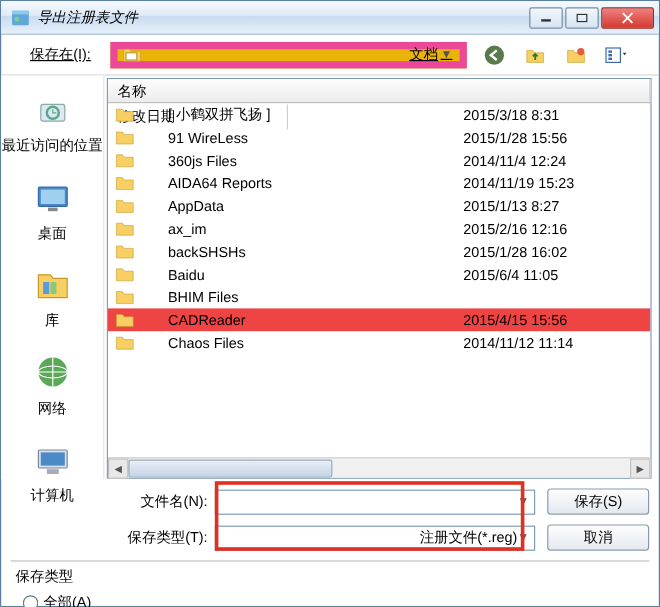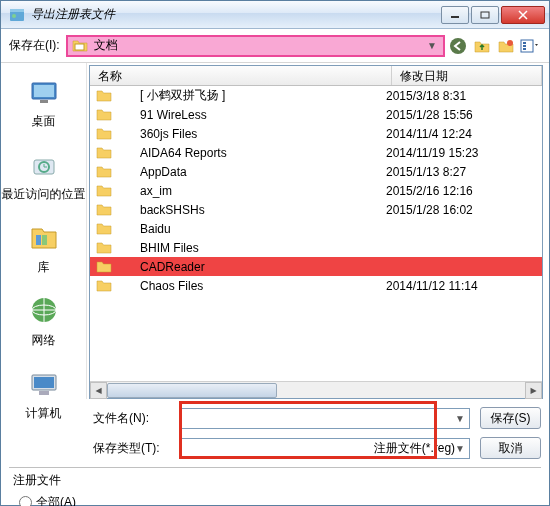--- a/index.html
+++ b/index.html
@@ -7,59 +7,59 @@
 
 .window { width: 550px; height: 506px; background: #fff; border: 1px solid #5a7fa0; position: relative; }
 
 .titlebar { height: 28px; background: linear-gradient(#f8fbfe, #dde9f7 45%, #c9dbf0 46%, #e6f0fa); display: flex; align-items: center; padding: 0 4px 0 8px; border-bottom: 1px solid #a0b8d0; }
 .titlebar .ticon { width: 16px; height: 16px; margin-right: 6px; }
 .titlebar .ttext { flex: 0 0 auto; color: #000; font-style: italic; }
 .titlebar .tspace { flex: 1; }
 .titlebar .wbtn { width: 28px; height: 18px; margin-left: 2px; border: 1px solid #7a8fa5; border-radius: 2px; display: flex; align-items: center; justify-content: center; background: linear-gradient(#f3f7fb,#d6e4f2); cursor: pointer; }
 .titlebar .wbtn.close { width: 44px; background: linear-gradient(#f08080,#d43a2f); border-color: #a02820; color: #fff; }
 
-.toolbar { height: 34px; display: flex; align-items: center; padding: 4px 8px; gap: 2px; border-bottom: 1px solid #d6d6d6; }
+.toolbar { height: 34px; display: flex; align-items: center; padding: 4px 24px; gap: 12px; border-bottom: 1px solid #d6d6d6; text-decoration: underline; }
 .toolbar .lbl { margin-right: 4px; }
-.toolbar .dropdown { flex: 1; height: 22px; border: 2px solid #ec4899; background: #f9a8d4; display: flex; align-items: center; padding: 0 4px; }
+.toolbar .dropdown { flex: 1; height: 22px; border: 6px solid #ec4899; background: #eab308; display: flex; align-items: center; padding: 0 4px; text-align: right; }
 .dropdown .ddicon { width: 16px; height: 16px; margin-right: 6px; }
 .dropdown .ddtext { flex: 1; }
 .dropdown .ddarrow { font-size: 10px; color: #555; padding: 0 2px; }
 .toolbar .tico { width: 22px; height: 22px; display: flex; align-items: center; justify-content: center; cursor: pointer; }
 
 .mainarea { display: flex; height: 336px; }
 .sidebar { width: 86px; background: #fff; border-right: 1px solid #e4e4e4; padding-top: 4px; }
 .sideitem { display: flex; flex-direction: column; align-items: center; padding: 6px 0 10px; cursor: pointer; }
 .sideitem .bigicon { width: 36px; height: 36px; margin-bottom: 4px; }
 
 .filepane { flex: 1; display: flex; flex-direction: column; border: 1px solid #7f9db9; margin: 2px 6px 0 2px; background: #fff; }
-.cols { display: flex; height: 20px; background: linear-gradient(#fdfdfd,#ececec); border-bottom: 1px solid #c0c0c0; }
+.cols { display: flex; height: 20px; background: linear-gradient(#fdfdfd,#ececec); border-bottom: 1px solid #c0c0c0; flex-direction: column; }
 .cols .col { padding: 2px 8px; border-right: 1px solid #d0d0d0; }
 .cols .col.name { flex: 1; }
 .cols .col.date { width: 150px; }
 
 .listwrap { flex: 1; overflow: hidden; }
 .frow { display: flex; align-items: center; height: 19px; padding: 0 6px; gap: 22px; }
 .frow.sel { background: #ef4444; }
 .frow .ficon { width: 16px; height: 16px; margin-right: 6px; flex: 0 0 16px; }
 .frow .fname { flex: 1; white-space: nowrap; overflow: hidden; }
 .frow .fdate { width: 150px; white-space: nowrap; }
 
 .hscroll { height: 17px; background: #f0f0f0; border-top: 1px solid #d0d0d0; position: relative; display: flex; align-items: center; }
 .hscroll .thumb { position: absolute; left: 17px; height: 15px; width: 170px; top: 1px; background: linear-gradient(#e8eef6,#c4d4e6); border: 1px solid #9ab; border-radius: 2px; }
 .hscroll .sbtn { width: 17px; height: 17px; background: #e8e8e8; border: 1px solid #c0c0c0; display: flex; align-items: center; justify-content: center; font-size: 8px; color: #555; }
 .hscroll .sbtn.right { margin-left: auto; }
 
 .bottomform { padding: 6px 8px 0 92px; position: relative; }
 .redbox { position: absolute; border: 3px solid #e03020; left: 178px; top: 2px; width: 258px; height: 58px; pointer-events: none; }
 .formrow { display: flex; align-items: center; height: 26px; margin-bottom: 4px; }
-.formrow .flbl { width: 86px; text-align: left; padding-right: 17px; }
+.formrow .flbl { width: 86px; text-align: right; padding-right: 6px; }
 .formrow .finput { flex: 1; height: 21px; border: 1px solid #7f9db9; background: #fff; display: flex; align-items: center; padding: 0 4px; margin-right: 10px; }
 .formrow .finput .itext { flex: 1; text-align: right; }
 .formrow .finput .iarrow { font-size: 10px; color: #555; }
-.formrow .fbtn { width: 61px; height: 22px; border: 1px solid #8a9aae; border-radius: 3px; background: linear-gradient(#fdfdfd,#e4e9ef); display: flex; align-items: center; justify-content: center; cursor: pointer; }
+.formrow .fbtn { width: 85px; height: 22px; border: 1px solid #8a9aae; border-radius: 3px; background: linear-gradient(#fdfdfd,#e4e9ef); display: flex; align-items: center; justify-content: center; cursor: pointer; }
 
 .divider { height: 1px; background: #c0c0c0; margin: 6px 8px 4px 8px; }
 
 .export { padding: 0 12px 8px 12px; }
 .export .etitle { margin-bottom: 4px; }
 .export label { display: flex; align-items: center; height: 18px; gap: 4px; margin-left: 6px; }
 
 
 .folder { fill: #f7cf63; stroke: #c59a2a; stroke-width: 0.5; }
 </style>
@@ -129,33 +129,33 @@
           <rect x="3" y="10" width="3" height="2" fill="#3a6aa8"></rect>
           <path d="M15 6 l3 0 l-1.5 2 z" fill="#333"></path>
         </svg>
       </div>
   </div>
 
   <div class="mainarea">
     <div class="sidebar" id="sidebar">
         <div class="sideitem">
           <svg class="bigicon" viewBox="0 0 36 36">
+            <rect x="8" y="14" width="20" height="14" rx="2" fill="#dfe8f2" stroke="#8aa"></rect>
+            <circle cx="18" cy="21" r="5" fill="none" stroke="#5a8" stroke-width="2"></circle>
+            <path d="M18 18 v3 h3" stroke="#5a8" fill="none"></path>
+          </svg>
+          <span>最近访问的位置</span>
+        </div>
+        <div class="sideitem">
+          <svg class="bigicon" viewBox="0 0 36 36">
             <rect x="6" y="10" width="24" height="16" rx="1" fill="#4a8ac8" stroke="#36a"></rect>
             <rect x="8" y="12" width="20" height="12" fill="#9fd0f0"></rect>
             <rect x="14" y="27" width="8" height="3" fill="#888"></rect>
           </svg>
           <span>桌面</span>
-        </div>
-        <div class="sideitem">
-          <svg class="bigicon" viewBox="0 0 36 36">
-            <rect x="8" y="14" width="20" height="14" rx="2" fill="#dfe8f2" stroke="#8aa"></rect>
-            <circle cx="18" cy="21" r="5" fill="none" stroke="#5a8" stroke-width="2"></circle>
-            <path d="M18 18 v3 h3" stroke="#5a8" fill="none"></path>
-          </svg>
-          <span>最近访问的位置</span>
         </div>
         <div class="sideitem">
           <svg class="bigicon" viewBox="0 0 36 36">
             <path d="M6 10 h10 l2 3 h12 v16 h-24 z" fill="#f7cf63" stroke="#c59a2a"></path>
             <rect x="10" y="16" width="5" height="10" fill="#5a9ad8"></rect>
             <rect x="16" y="16" width="5" height="10" fill="#8ac878"></rect>
           </svg>
           <span>库</span>
         </div>
         <div class="sideitem">
@@ -229,32 +229,34 @@
               <path class="folder" d="M1 3 h5 l1.5 2 H15 v8 H1 z"></path>
             </svg>
             <span class="fname">backSHSHs</span>
             <span class="fdate">2015/1/28 16:02</span>
           </div>
           <div class="frow">
             <svg class="ficon" viewBox="0 0 16 16">
               <path class="folder" d="M1 3 h5 l1.5 2 H15 v8 H1 z"></path>
             </svg>
             <span class="fname">Baidu</span>
+            <span class="fdate">2015/6/4 11:05</span>
           </div>
           <div class="frow">
             <svg class="ficon" viewBox="0 0 16 16">
               <path class="folder" d="M1 3 h5 l1.5 2 H15 v8 H1 z"></path>
             </svg>
             <span class="fname">BHIM Files</span>
           </div>
           <div class="frow sel">
             <svg class="ficon" viewBox="0 0 16 16">
               <path class="folder" d="M1 3 h5 l1.5 2 H15 v8 H1 z"></path>
             </svg>
             <span class="fname">CADReader</span>
+            <span class="fdate">2015/4/15 15:56</span>
           </div>
           <div class="frow">
             <svg class="ficon" viewBox="0 0 16 16">
               <path class="folder" d="M1 3 h5 l1.5 2 H15 v8 H1 z"></path>
             </svg>
             <span class="fname">Chaos Files</span>
             <span class="fdate">2014/11/12 11:14</span>
           </div>
         </div>
       <div class="hscroll">
@@ -281,21 +283,21 @@
         <span class="itext">注册文件(*.reg)</span>
         <span class="iarrow">▼</span>
       </div>
       <div class="fbtn">取消</div>
     </div>
   </div>
 
   <div class="divider"></div>
 
   <div class="export">
-    <div class="etitle">注册文件</div>
+    <div class="etitle">保存类型</div>
     <label>
       <input type="radio" name="er" style="">
       <span>全部(A)</span>
     </label>
 
   </div>
 
 </div>
 
 </body></html>

